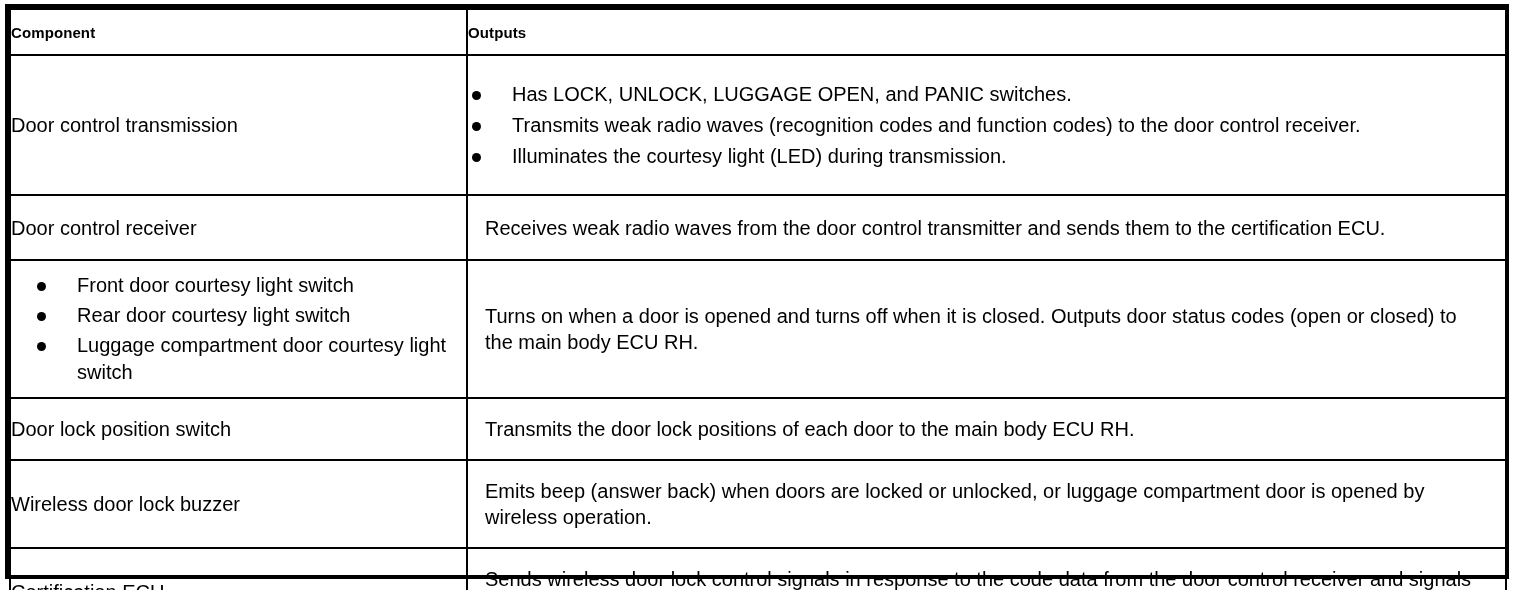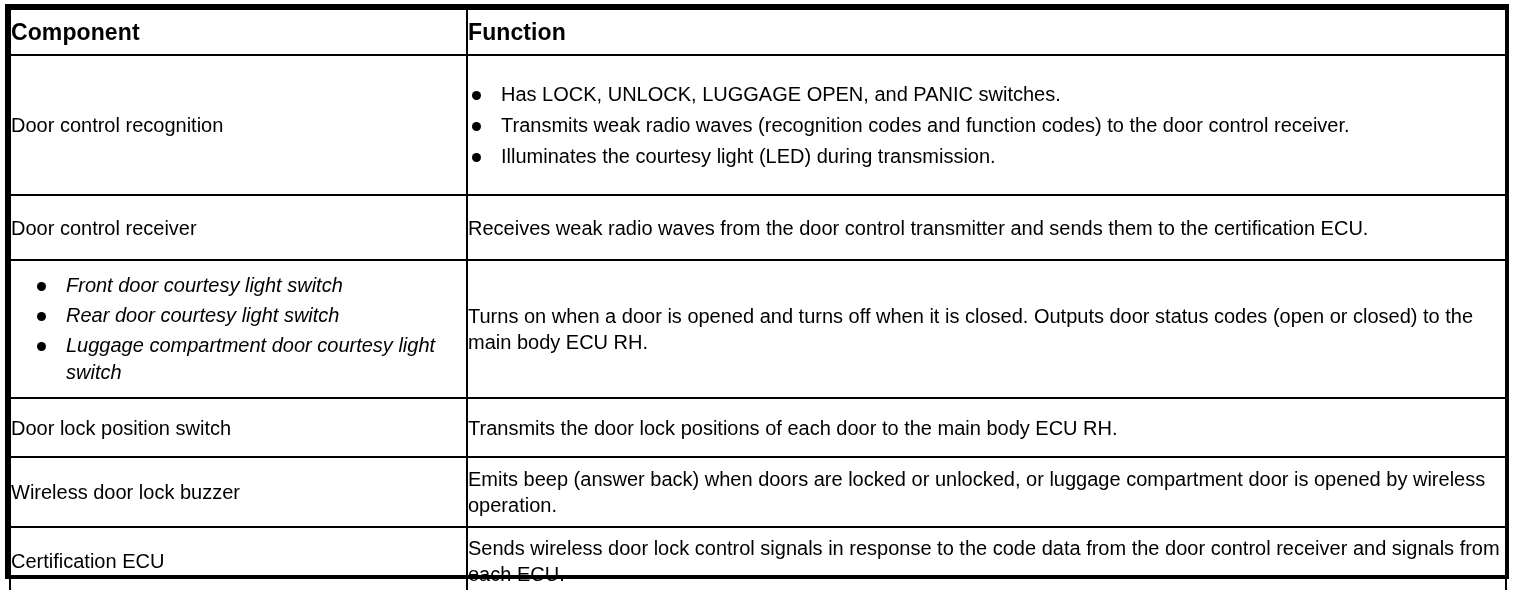--- a/index.html
+++ b/index.html
@@ -42,21 +42,21 @@
     vertical-align: middle;
     padding: 0;
     text-align: left;
   }
 
   
   thead th {
     border-bottom-width: 4px;
     text-align: center;
     font-weight: bold;
-    font-size: 23px;
+    font-size: 15px;
     height: 44px;
     letter-spacing: 0.1px;
   }
 
   
   tbody td {
     font-size: 20px;
     line-height: 26px;
   }
 
@@ -69,37 +69,36 @@
   }
 
   
   ul.bullets {
     list-style: none;
     margin: 0;
     padding: 0;
   }
   ul.bullets li {
     position: relative;
-    padding-left: 33px;
+    padding-left: 44px;
     margin: 0 16px 0 0;
     font-size: 20px;
     line-height: 27px;
   }
   ul.bullets.func-list li {
     margin-bottom: 4px;
   }
   ul.bullets.func-list li:last-child {
     margin-bottom: 0;
   }
   ul.bullets.comp-list {
     padding-left: 22px;
   }
   ul.bullets.comp-list li {
     margin-bottom: 3px;
-    font-style: italic;
   }
   ul.bullets.comp-list li:last-child {
     margin-bottom: 0;
   }
   ul.bullets li .bullet-dot {
     position: absolute;
     left: 4px;
     top: 10px;
     width: 9px;
     height: 9px;
@@ -108,41 +107,41 @@
     display: block;
   }
 
   .row-h1  { height: 140px; }
   .row-h2  { height: 65px;  }
   .row-h3  { height: 138px; }
   .row-h4  { height: 59px;  }
   .row-h5  { height: 70px;  }
   .row-h6  { height: 67px;  }
 
-  .func-para { margin: 0; }
+  .func-para { margin: 17px; }
 </style>
 </head>
 <body>
 
 <div id="table-wrap">
   <table class="spec-table">
     <colgroup>
       <col class="col-component">
       <col class="col-function">
     </colgroup>
     <thead>
       <tr>
         <th>Component</th>
-        <th>Function</th>
+        <th>Outputs</th>
       </tr>
     </thead>
     <tbody>
 
       <tr class="row-h1">
-        <td class="cell-plain">Door control recognition</td>
+        <td class="cell-plain">Door control transmission</td>
         <td class="cell-func">
           <ul class="bullets func-list">
             <li><span class="bullet-dot"></span><span>Has LOCK, UNLOCK, LUGGAGE OPEN, and PANIC switches.</span></li>
             <li><span class="bullet-dot"></span><span>Transmits weak radio waves (recognition codes and function codes) to the door control receiver.</span></li>
             <li><span class="bullet-dot"></span><span>Illuminates the courtesy light (LED) during transmission.</span></li>
           </ul>
         </td>
       </tr>
 
       <tr class="row-h2">

